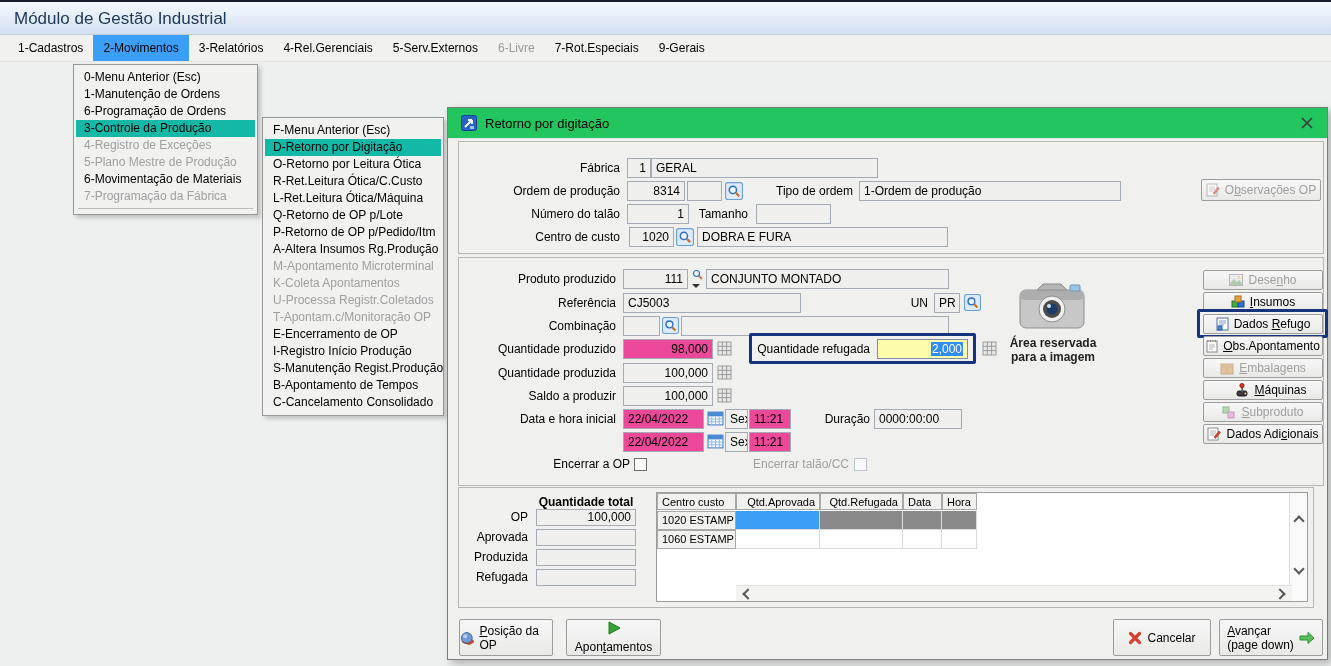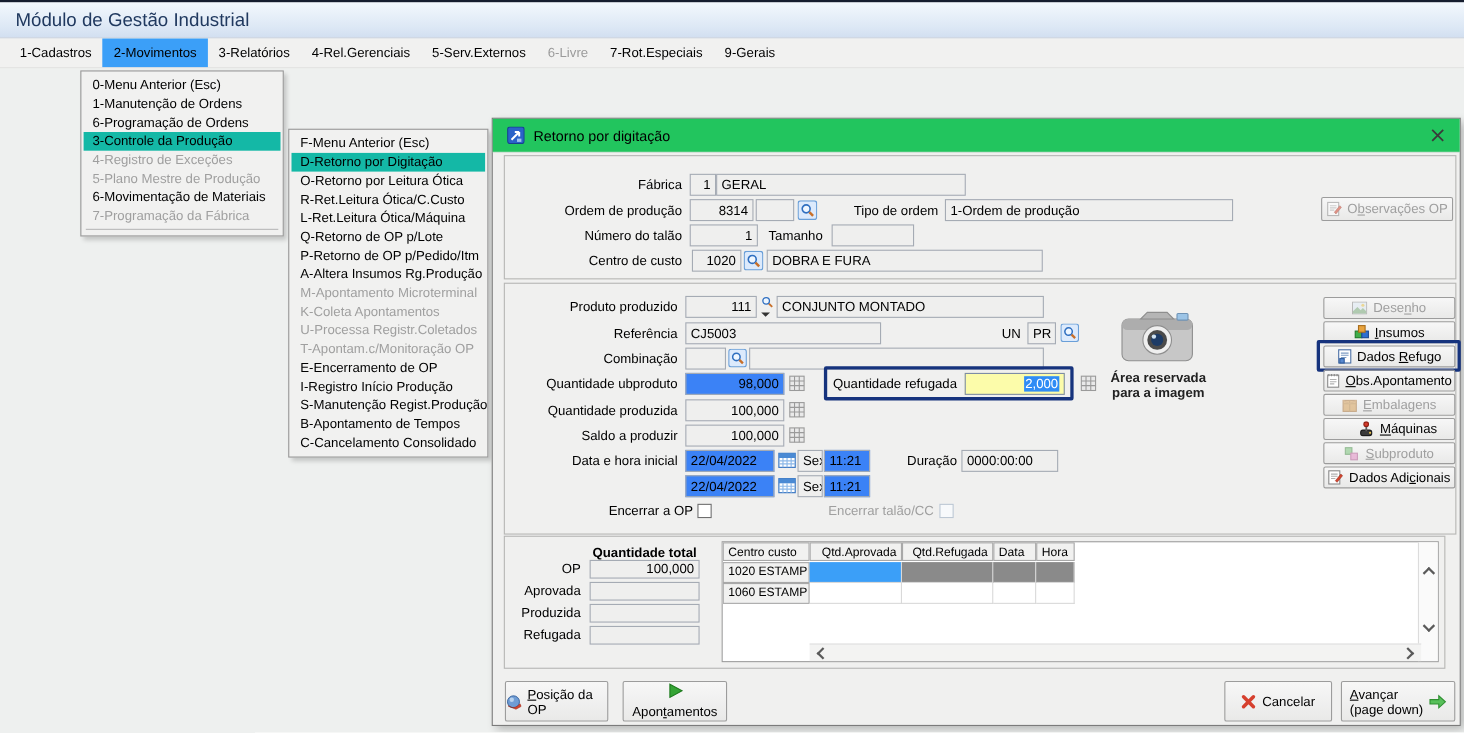--- a/index.html
+++ b/index.html
@@ -30,21 +30,21 @@
   .dlg-title{position:absolute;left:37px;top:8px;font-size:13px;}
   .dlg-icon{position:absolute;left:13px;top:7px;width:16px;height:16px;}
   .dlg-close{position:absolute;right:12px;top:7px;width:16px;height:16px;cursor:default;}
 
   .grp{position:absolute;border:1px solid #b6b6b4;box-sizing:border-box;}
 
   .lbl{position:absolute;height:20px;line-height:20px;text-align:right;white-space:nowrap;}
   .lbl.dis{color:#9f9f9f;}
   .lbl.bold{font-weight:bold;}
   .fld{position:absolute;box-sizing:border-box;height:20px;border:1px solid #a5abb4;background:#efefee;line-height:18px;padding:0 4px;white-space:nowrap;overflow:hidden;}
-  .fld.white{background:#3b82f6;}
+  .fld.white{background:#ec4899;}
   .fld.num{text-align:right;}
   .fld.yellow{background:#fcfcaa;border-color:#7d8ca6;}
   .selspan{background:#2f8cf5;color:#fff;padding:0 1px;}
 
   .navybox{position:absolute;border:3px solid #16337d;border-radius:2px;box-sizing:border-box;pointer-events:none;}
 
   .btn{position:absolute;box-sizing:border-box;background:linear-gradient(#f7f7f7,#e9e9e8);border:1px solid #9c9c9c;border-radius:2px;display:flex;align-items:center;justify-content:center;gap:5px;cursor:default;}
   .btn.dis{color:#9f9f9f;}
   .btn.dis svg{opacity:.55;}
   .iconbtn{position:absolute;box-sizing:border-box;cursor:default;}
@@ -200,21 +200,21 @@
 
     <span class="lbl" style="left:10px;width:158px;top:208px;">Combinação</span>
     <div class="fld" style="left:175px;top:208px;width:37px;"></div>
     <svg class="iconbtn" style="left:214px;top:209px;" width="17" height="17" viewBox="0 0 16 16">
         <rect x="0.5" y="0.5" width="15" height="15" rx="2" fill="#dceafc" stroke="#6a9fd8"></rect>
         <circle cx="7" cy="7" r="3.2" fill="#eef6ff" stroke="#2f6fc0" stroke-width="1.3"></circle>
         <line x1="9.6" y1="9.6" x2="12.6" y2="12.6" stroke="#c8702a" stroke-width="2"></line>
       </svg>
     <div class="fld" style="left:233px;top:208px;width:268px;"></div>
 
-    <span class="lbl" style="left:10px;width:158px;top:231px;">Quantidade ubproduto</span>
+    <span class="lbl" style="left:10px;width:158px;top:231px;">Quantidade produzido</span>
     <div class="fld white num" style="left:175px;top:231px;width:90px;">98,000</div>
     <svg class="iconbtn" style="left:269px;top:233px;" width="15" height="15" viewBox="0 0 15 15">
         <rect x="1" y="1" width="13" height="13" fill="#e9e9e9" stroke="#9a9a9a"></rect>
         <path d="M1 5.3h13M1 9.6h13M5.3 1v13M9.6 1v13" stroke="#9a9a9a"></path>
       </svg>
 
     <div class="navybox" style="left:301px;top:225px;width:227px;height:31px;"></div>
     <span class="lbl" style="left:308px;width:114px;top:231px;">Quantidade refugada</span>
     <div class="fld yellow num" style="left:429px;top:231px;width:91px;"><span class="selspan">2,000</span></div>
     <svg class="iconbtn" style="left:534px;top:233px;" width="15" height="15" viewBox="0 0 15 15">

